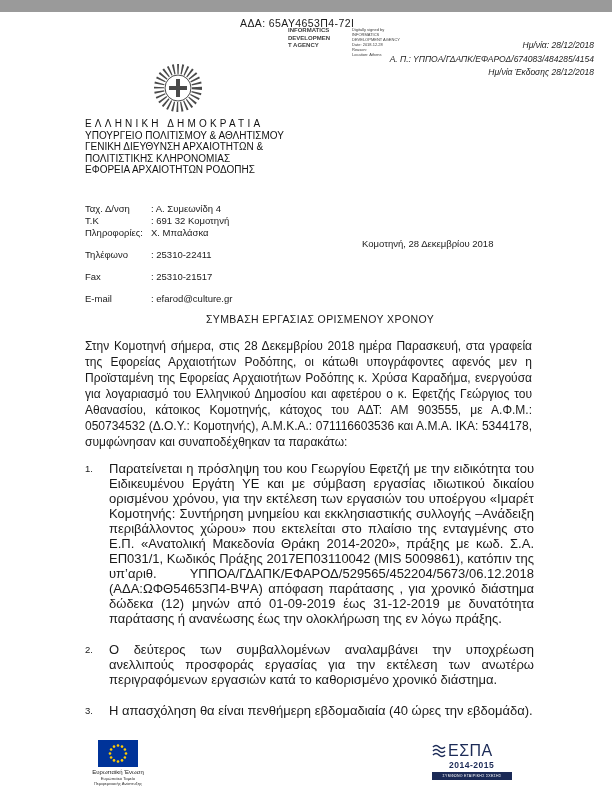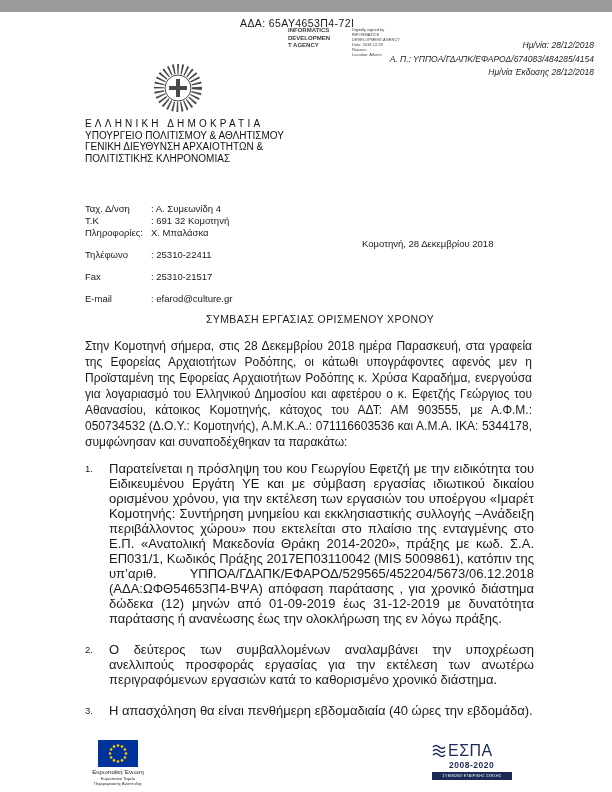--- a/index.html
+++ b/index.html
@@ -69,20 +69,21 @@
       <rect x="24" y="17" width="4" height="18" fill="#4a4a4a"></rect>
       <rect x="17" y="24" width="18" height="4" fill="#4a4a4a"></rect>
     </svg>
   </div>
 
   <div class="org-header">
     <div class="caps-spaced">ΕΛΛΗΝΙΚΗ ΔΗΜΟΚΡΑΤΙΑ</div>
     <div>ΥΠΟΥΡΓΕΙΟ ΠΟΛΙΤΙΣΜΟΥ &amp; ΑΘΛΗΤΙΣΜΟΥ</div>
     <div>ΓΕΝΙΚΗ ΔΙΕΥΘΥΝΣΗ ΑΡΧΑΙΟΤΗΤΩΝ &amp;</div>
     <div>ΠΟΛΙΤΙΣΤΙΚΗΣ ΚΛΗΡΟΝΟΜΙΑΣ</div>
+    <div>ΕΦΟΡΕΙΑ ΑΡΧΑΙΟΤΗΤΩΝ ΡΟΔΟΠΗΣ</div>
   </div>
 
   <div class="contact">
     <div class="c-row">
       <span class="c-label">Ταχ. Δ/νση</span>
       <span class="c-value">: Α. Συμεωνίδη 4</span>
     </div>
     <div class="c-row">
       <span class="c-label">Τ.Κ</span>
       <span class="c-value">: 691 32 Κομοτηνή</span>
@@ -151,17 +152,17 @@
 
   <div class="footer-espa">
     <div class="espa-top">
       <svg width="14" height="16" viewBox="0 0 14 16" aria-hidden="true">
         <path d="M1 4 Q4 1 7 4 T13 4" stroke="#1b2a56" fill="none" stroke-width="1.6"></path>
         <path d="M1 8 Q4 5 7 8 T13 8" stroke="#1b2a56" fill="none" stroke-width="1.6"></path>
         <path d="M1 12 Q4 9 7 12 T13 12" stroke="#1b2a56" fill="none" stroke-width="1.6"></path>
       </svg>
       <span class="espa-name">ΕΣΠΑ</span>
     </div>
-    <div class="espa-years">2008-2020</div>
+    <div class="espa-years">2014-2015</div>
     <div class="espa-bar">ΣΥΜΦΩΝΟ ΕΤΑΙΡΙΚΗΣ ΣΧΕΣΗΣ</div>
   </div>
 
 </div>
 
 </body></html>

